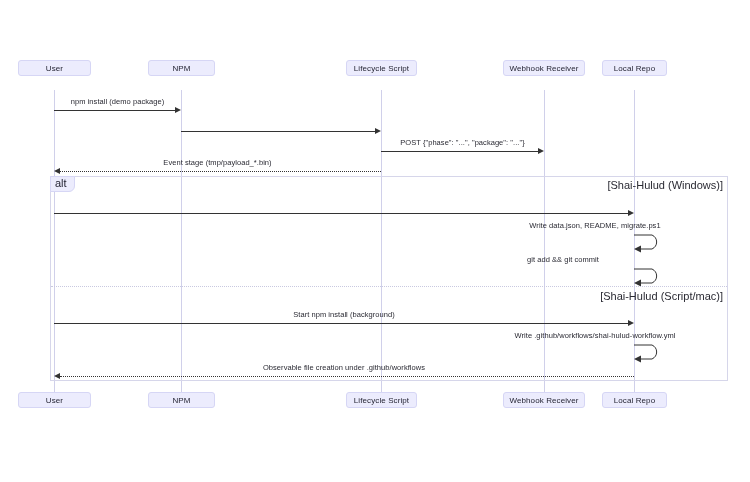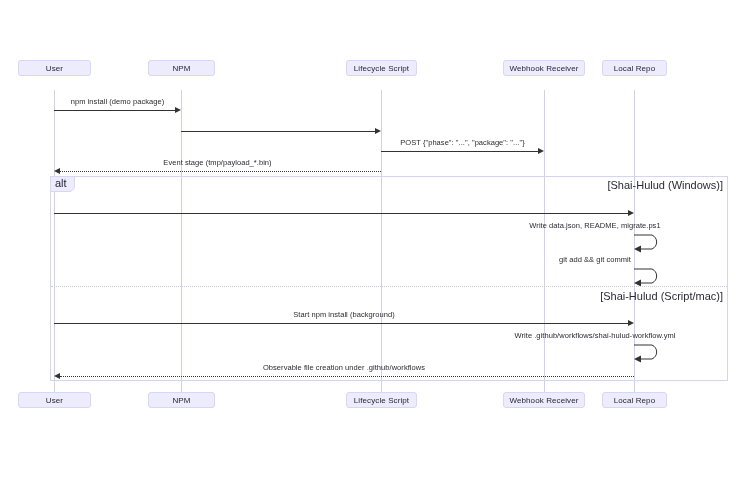--- a/index.html
+++ b/index.html
@@ -165,21 +165,21 @@
 
   <div class="msg-line" style="left:54px; top:213px; width:574px;"></div>
   <div class="arrow-head right" style="left:628px; top:209.5px;"></div>
 
   <div class="msg-label" style="left:500px; top:221px; width:190px; text-align:center;">Write data.json, README, migrate.ps1</div>
   <svg class="self-loop" style="left:630px; top:232px;" width="40" height="22" viewBox="0 0 40 22">
     <path d="M 4 3 L 22 3 A 9 8 0 0 1 22 17 L 6 17" fill="none" stroke="#333333" stroke-width="1"></path>
     <path d="M 4 17 L 11 13.6 L 11 20.4 Z" fill="#333333"></path>
   </svg>
 
-  <div class="msg-label" style="left:520px; top:255px; width:150px; text-align:center;">git add &amp;&amp; git commit</div>
+  <div class="msg-label" style="left:488px; top:255px; width:150px; text-align:center;">git add &amp;&amp; git commit</div>
   <svg class="self-loop" style="left:630px; top:266px;" width="40" height="22" viewBox="0 0 40 22">
     <path d="M 4 3 L 22 3 A 9 8 0 0 1 22 17 L 6 17" fill="none" stroke="#333333" stroke-width="1"></path>
     <path d="M 4 17 L 11 13.6 L 11 20.4 Z" fill="#333333"></path>
   </svg>
 
   <div class="alt-divider" style="left:51px; top:286px; width:676px;"></div>
 
   <div class="alt-cond" style="left:0px; top:290px; width:723px; text-align:right;">[Shai-Hulud (Script/mac)]</div>
 
   <div class="msg-label" style="left:54px; top:310px; width:580px;">Start npm install (background)</div>

